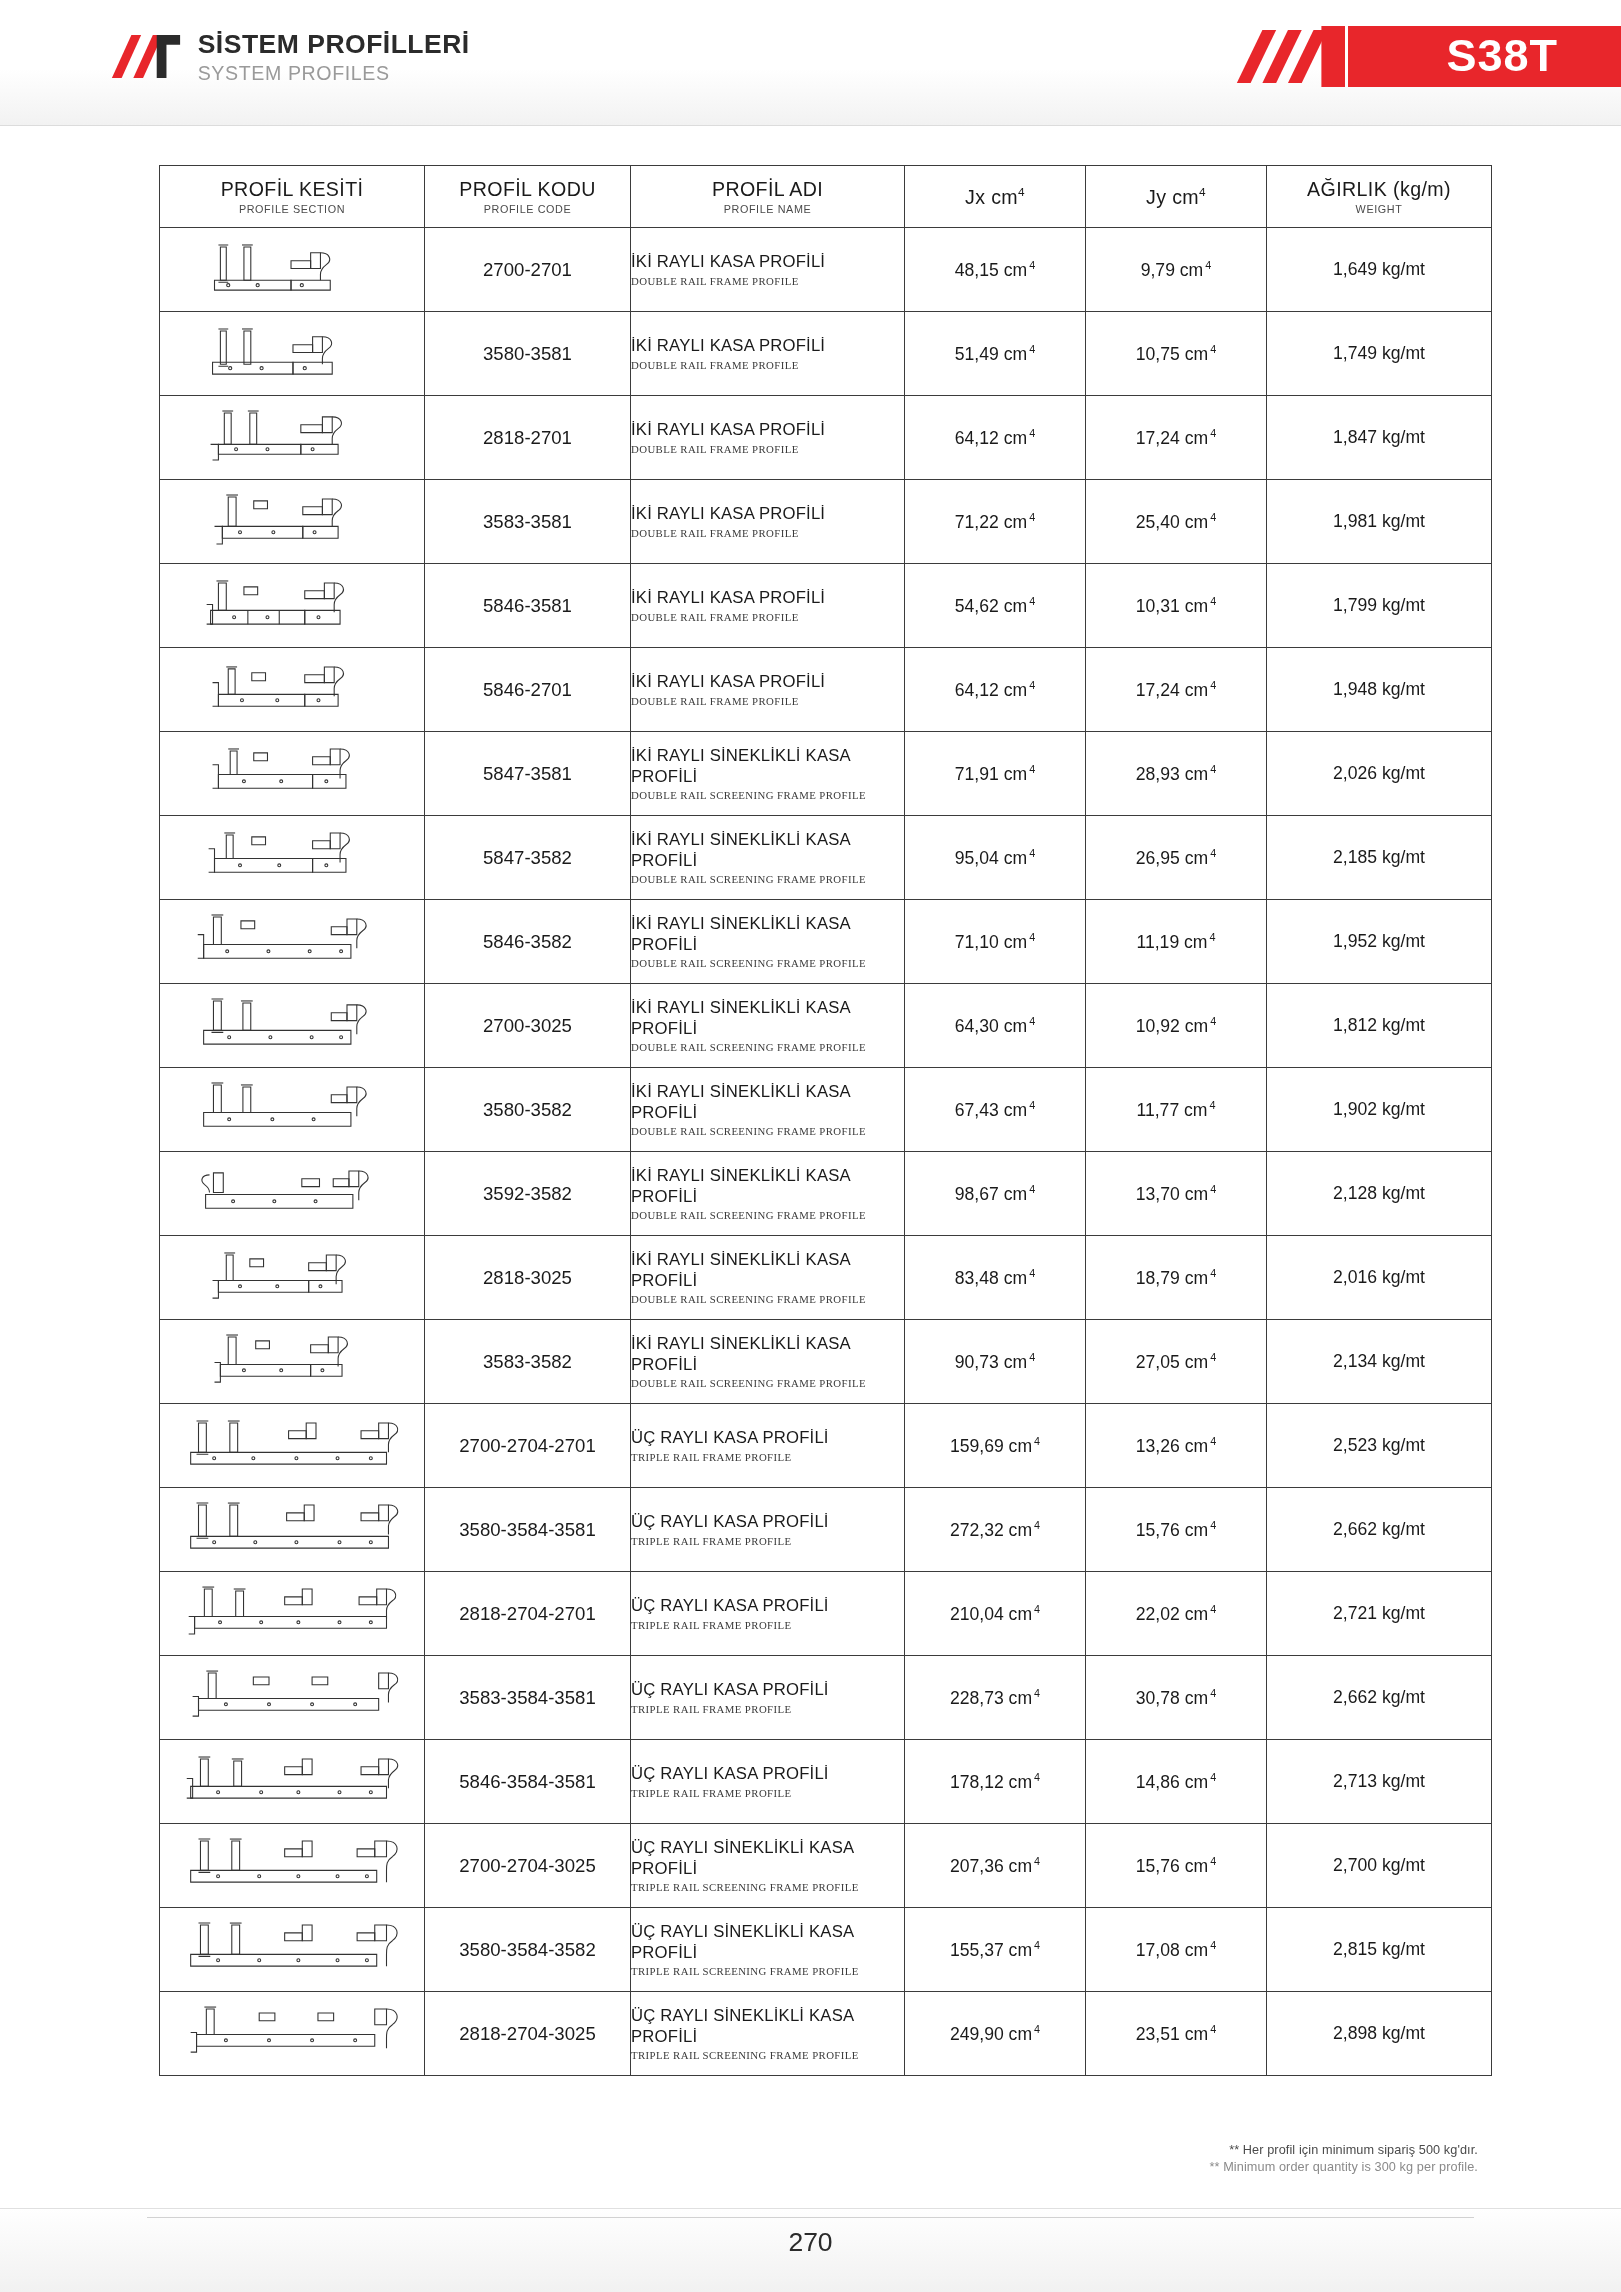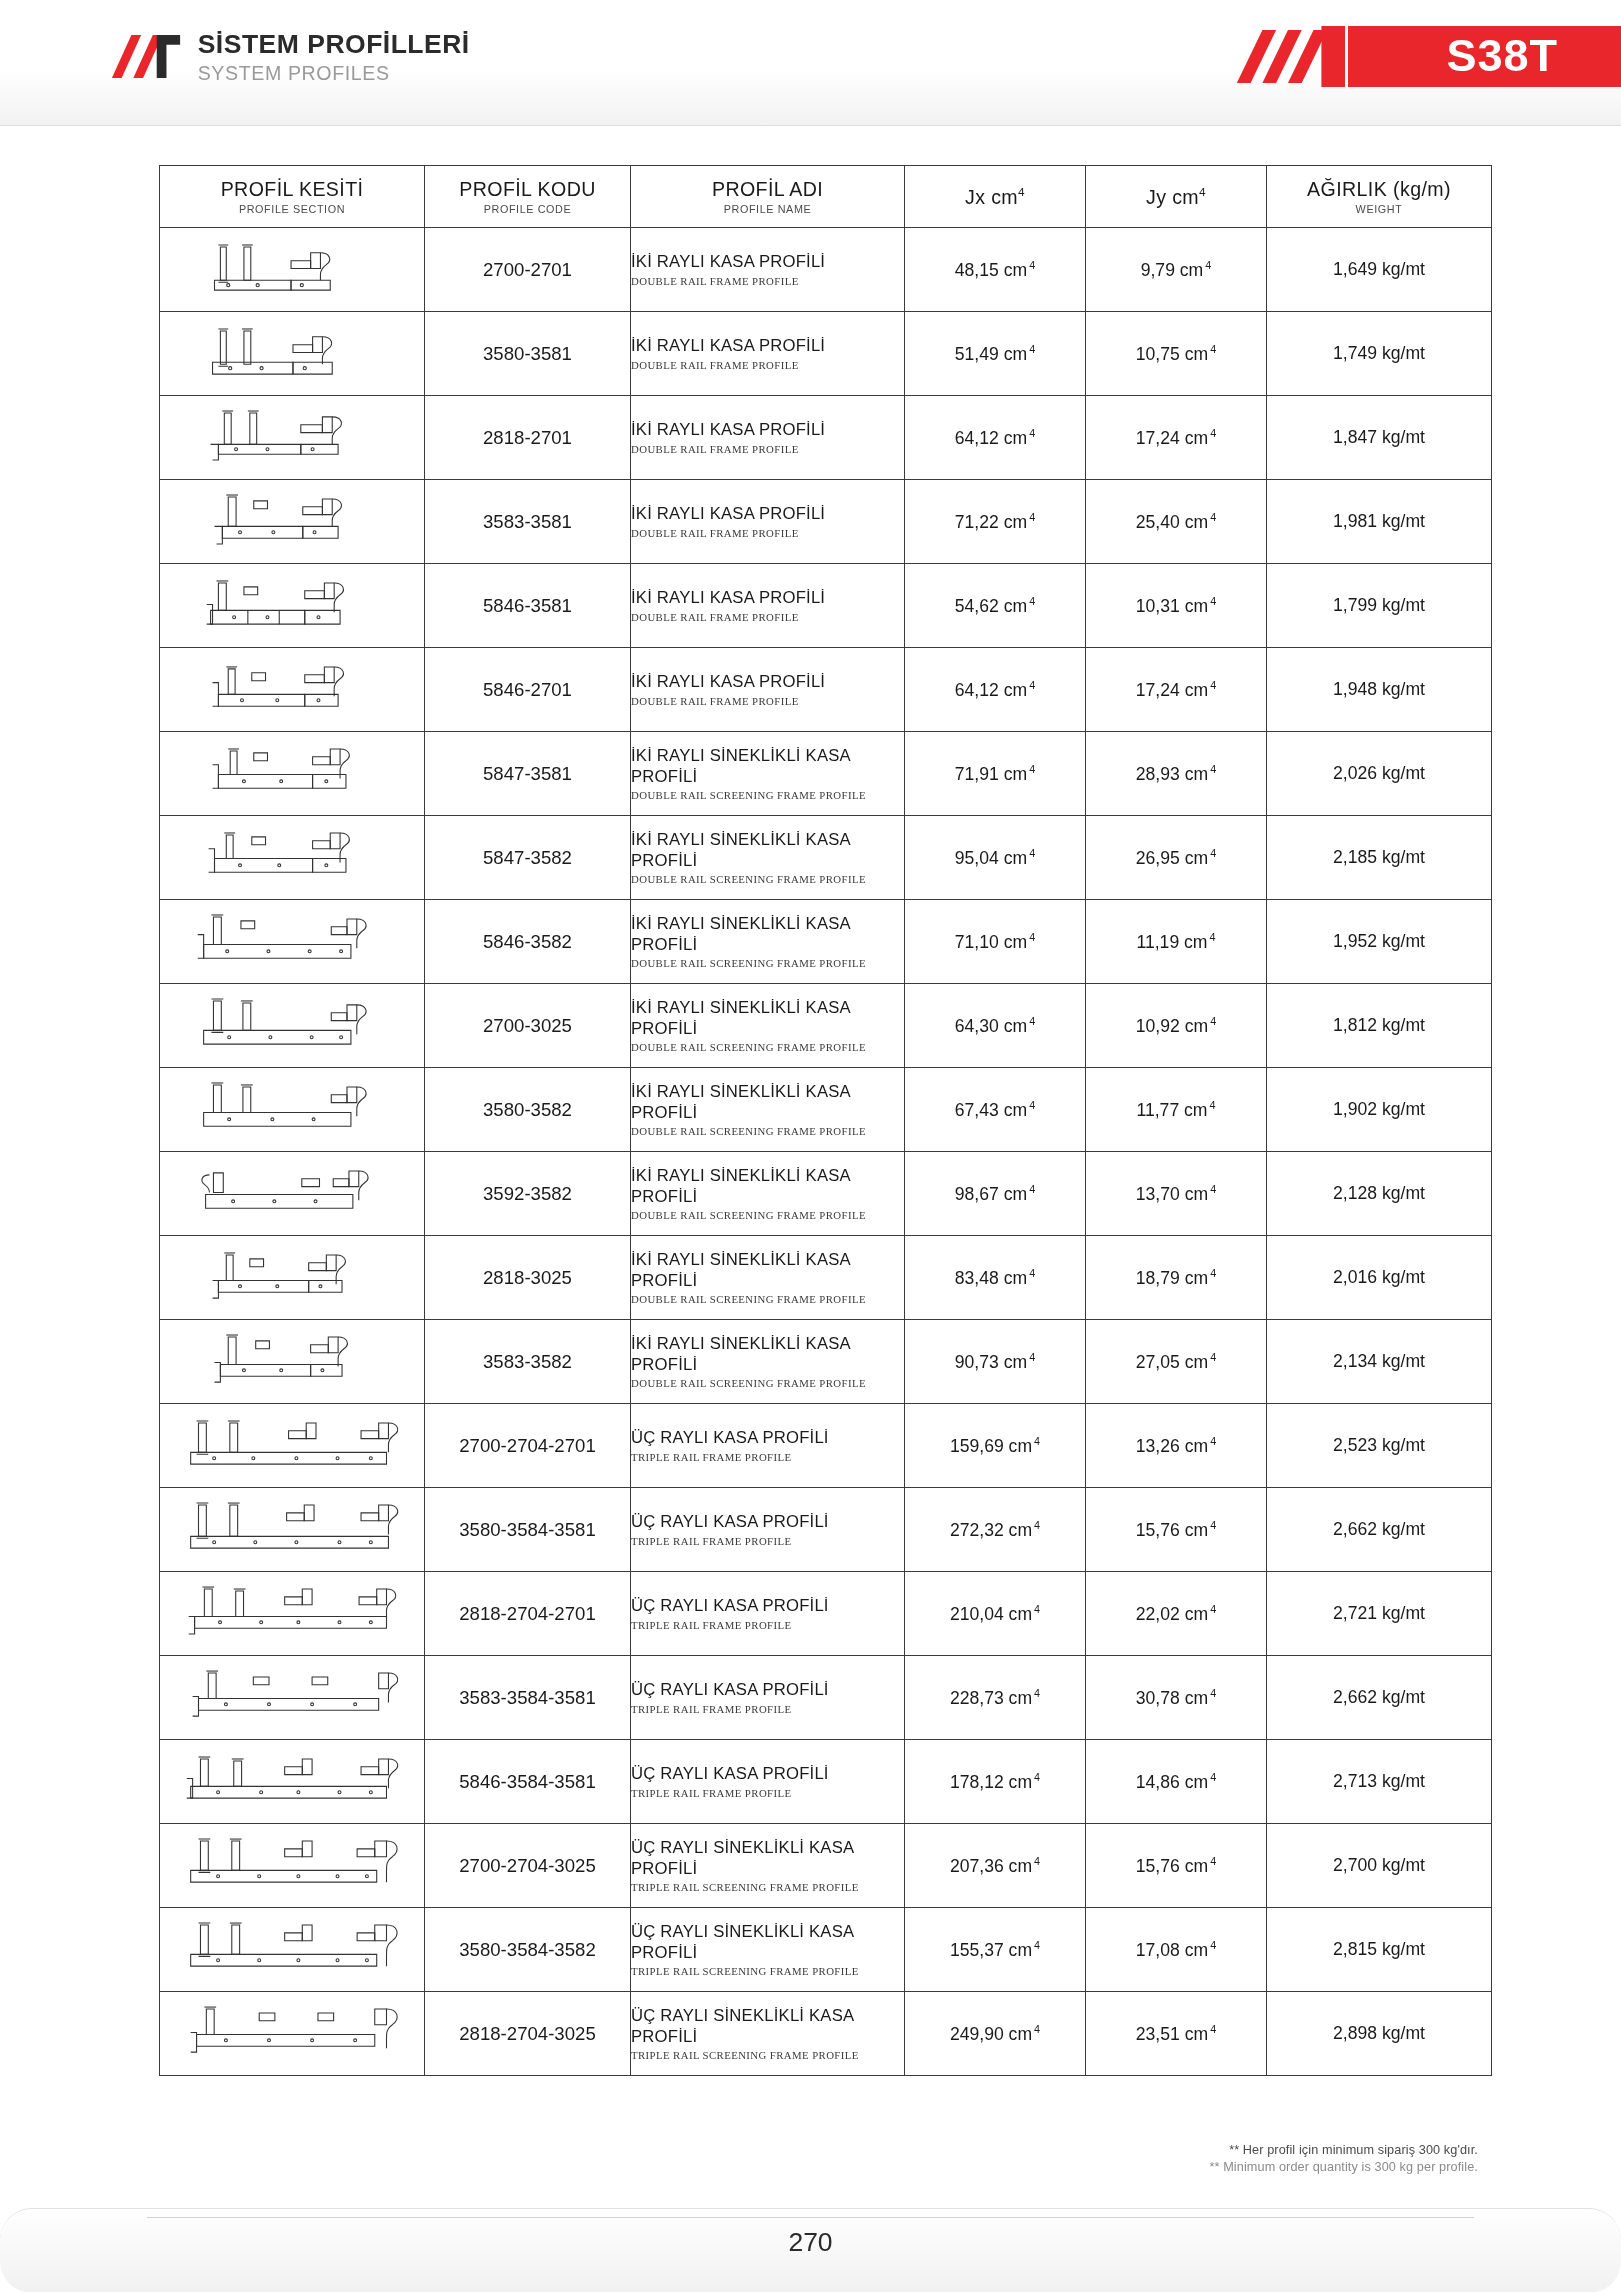--- a/index.html
+++ b/index.html
@@ -205,21 +205,20 @@
 
   
   .footer {
     position: absolute;
     left: 0;
     bottom: 0;
     width: 100%;
     height: 84px;
     background: linear-gradient(to bottom, #ffffff 0%, #f1f1f1 100%);
     border-top: 1px solid #e0e0e0;
-    border-radius: 32px;
   }
   .page-number {
     position: absolute;
     left: 0;
     right: 0;
     top: 17.6px;
     text-align: center;
     font-size: 26.5px;
     color: #2b2b2b;
   }
@@ -957,21 +956,21 @@
         <td class="cell-num"><span>249,90 cm</span><span class="sup4">4</span></td>
         <td class="cell-num"><span>23,51 cm</span><span class="sup4">4</span></td>
         <td class="cell-weight">2,898 kg/mt</td>
       </tr>
 
     </tbody>
   </table>
 </div>
 
 <div class="footnotes">
-  <div class="fn-tr">** Her profil için minimum sipariş 300 kg'dır.</div>
+  <div class="fn-tr">** Her profil için minimum sipariş 500 kg'dır.</div>
   <div class="fn-en">** Minimum order quantity is 300 kg per profile.</div>
 </div>
 
 <div class="footer">
   <div class="footer-rule"></div>
   <div class="page-number">270</div>
 </div>
 
 
 </body></html>

